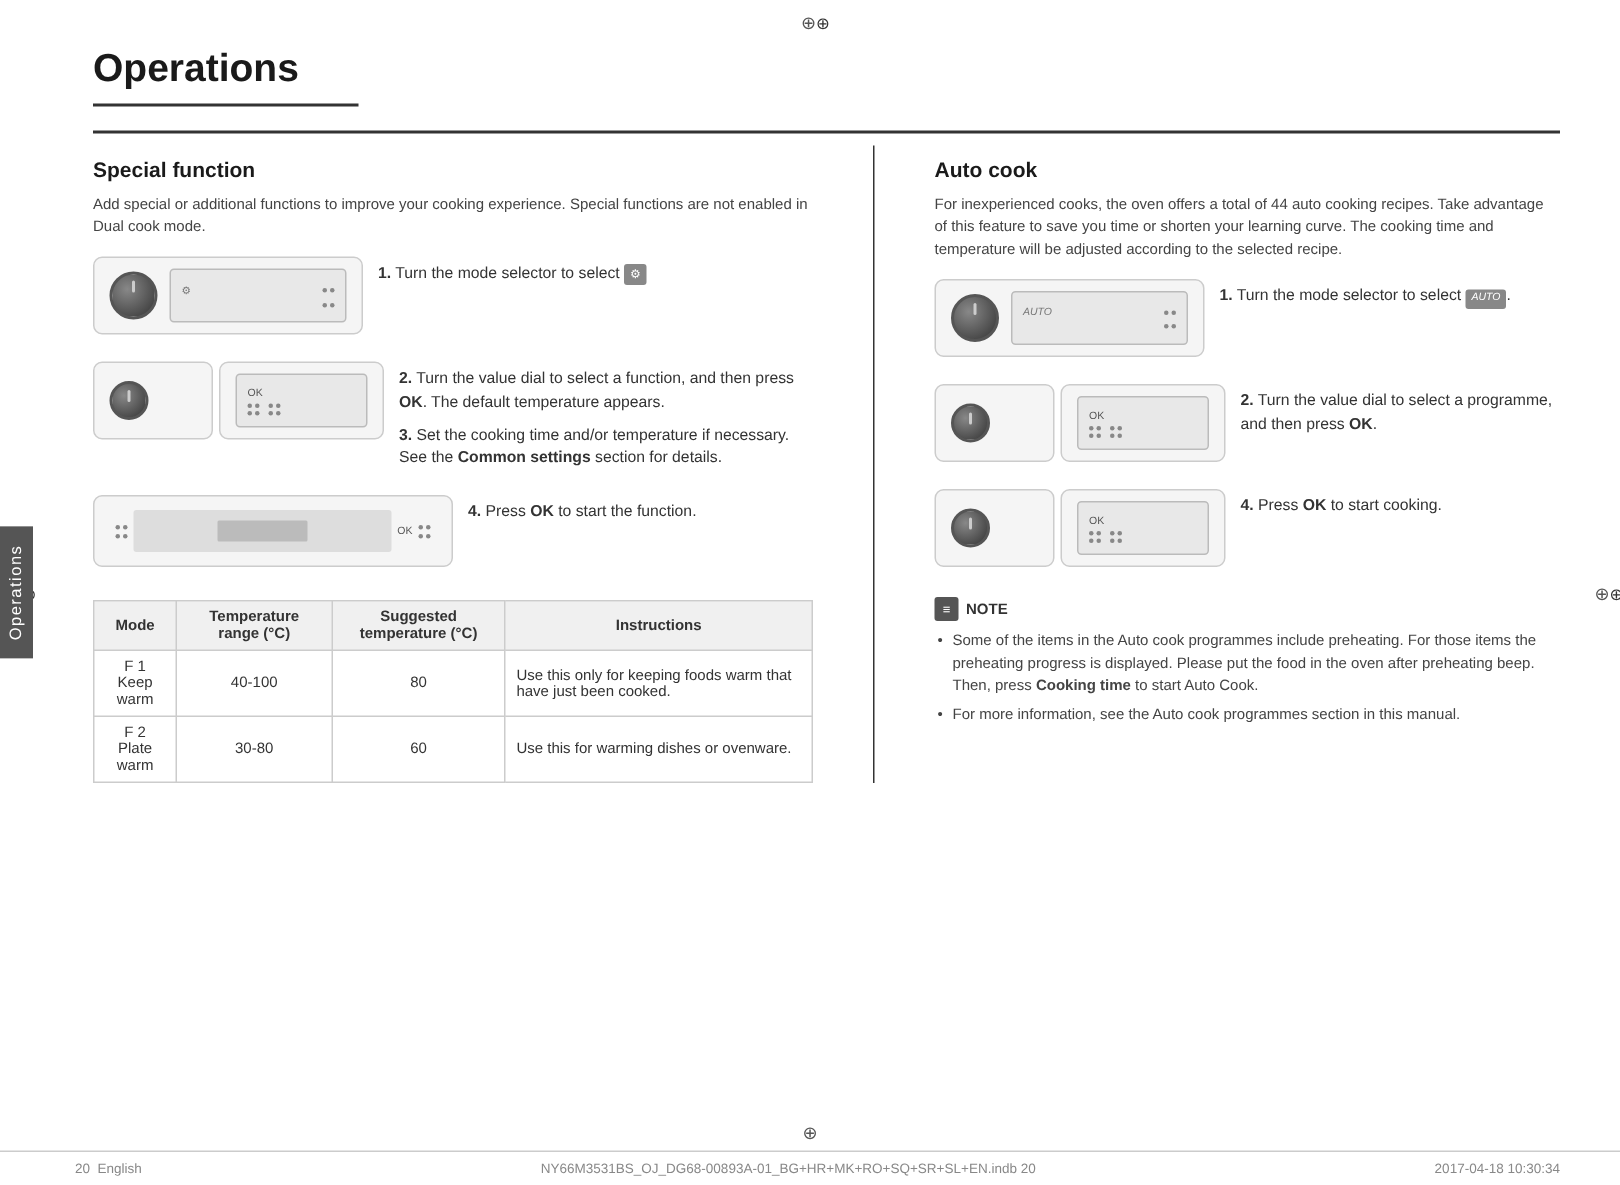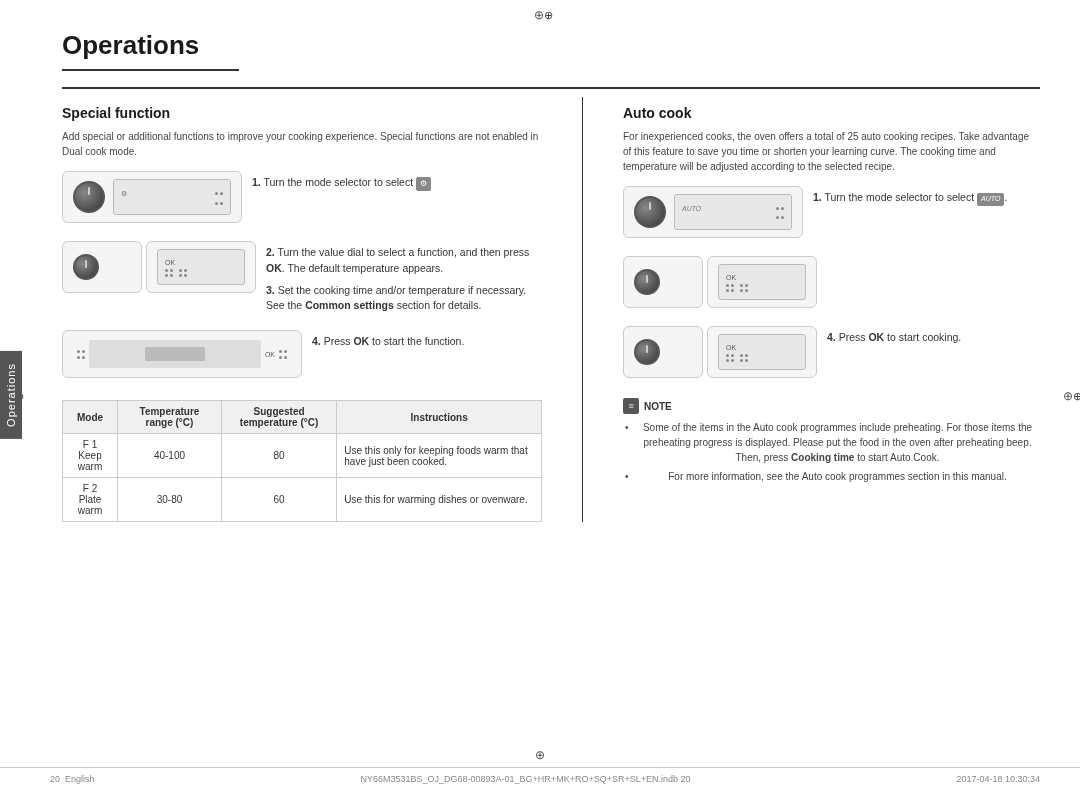--- a/index.html
+++ b/index.html
@@ -235,21 +235,20 @@
       justify-content: center;
       border-radius: 2px;
       font-family: serif;
     }
 
     .note-text {
       font-size: 10px;
       line-height: 1.5;
       color: #444;
       padding-left: 2px;
-      text-align: center;
     }
 
     .note-text li {
       margin-bottom: 4px;
       padding-left: 10px;
       position: relative;
       list-style: none;
     }
 
     .note-text li::before {
@@ -448,21 +447,21 @@
             <td class="instructions-cell">Use this for warming dishes or ovenware.</td>
           </tr>
         </tbody>
       </table>
     </div>
 
     <div style="width:1px; background:#333; flex-shrink:0; margin-top:-8px;"></div>
 
     <div class="col-right">
       <h2 class="section-title">Auto cook</h2>
-      <p class="description">For inexperienced cooks, the oven offers a total of 25 auto cooking recipes. Take advantage of this feature to save you time or shorten your learning curve. The cooking time and temperature will be adjusted according to the selected recipe.</p>
+      <p class="description">For inexperienced cooks, the oven offers a total of 44 auto cooking recipes. Take advantage of this feature to save you time or shorten your learning curve. The cooking time and temperature will be adjusted according to the selected recipe.</p>
 
       <div class="instruction-row">
         <div class="oven-display">
           <div class="knob"></div>
           <div class="display-panel">
             <div style="display:flex; justify-content:space-between; align-items:center; padding:2px;">
               <div style="font-size:7px; color:#777; font-style:italic;">AUTO</div>
               <div class="dot-row">
                   <div class="dot"></div>
                   <div class="dot"></div>
@@ -505,20 +504,23 @@
                     <div class="dot"></div>
                   </div>
                 <div class="dot-row">
                     <div class="dot"></div>
                     <div class="dot"></div>
                   </div>
               </div>
             </div>
           </div>
         </div>
+        <div class="instruction-text-block">
+          <p class="step"><strong>2.</strong> Turn the value dial to select a programme, and then press <strong>OK</strong>.</p>
+        </div>
       </div>
 
       <div class="instruction-row">
         <div class="displays">
           <div class="oven-display" style="width:80px;">
             <div class="knob" style="width:26px; height:26px;"></div>
           </div>
           <div class="oven-display" style="width:110px;">
             <div class="display-panel" style="width:90px;">
               <div style="font-size:7px; color:#555; padding:2px;">OK</div>

